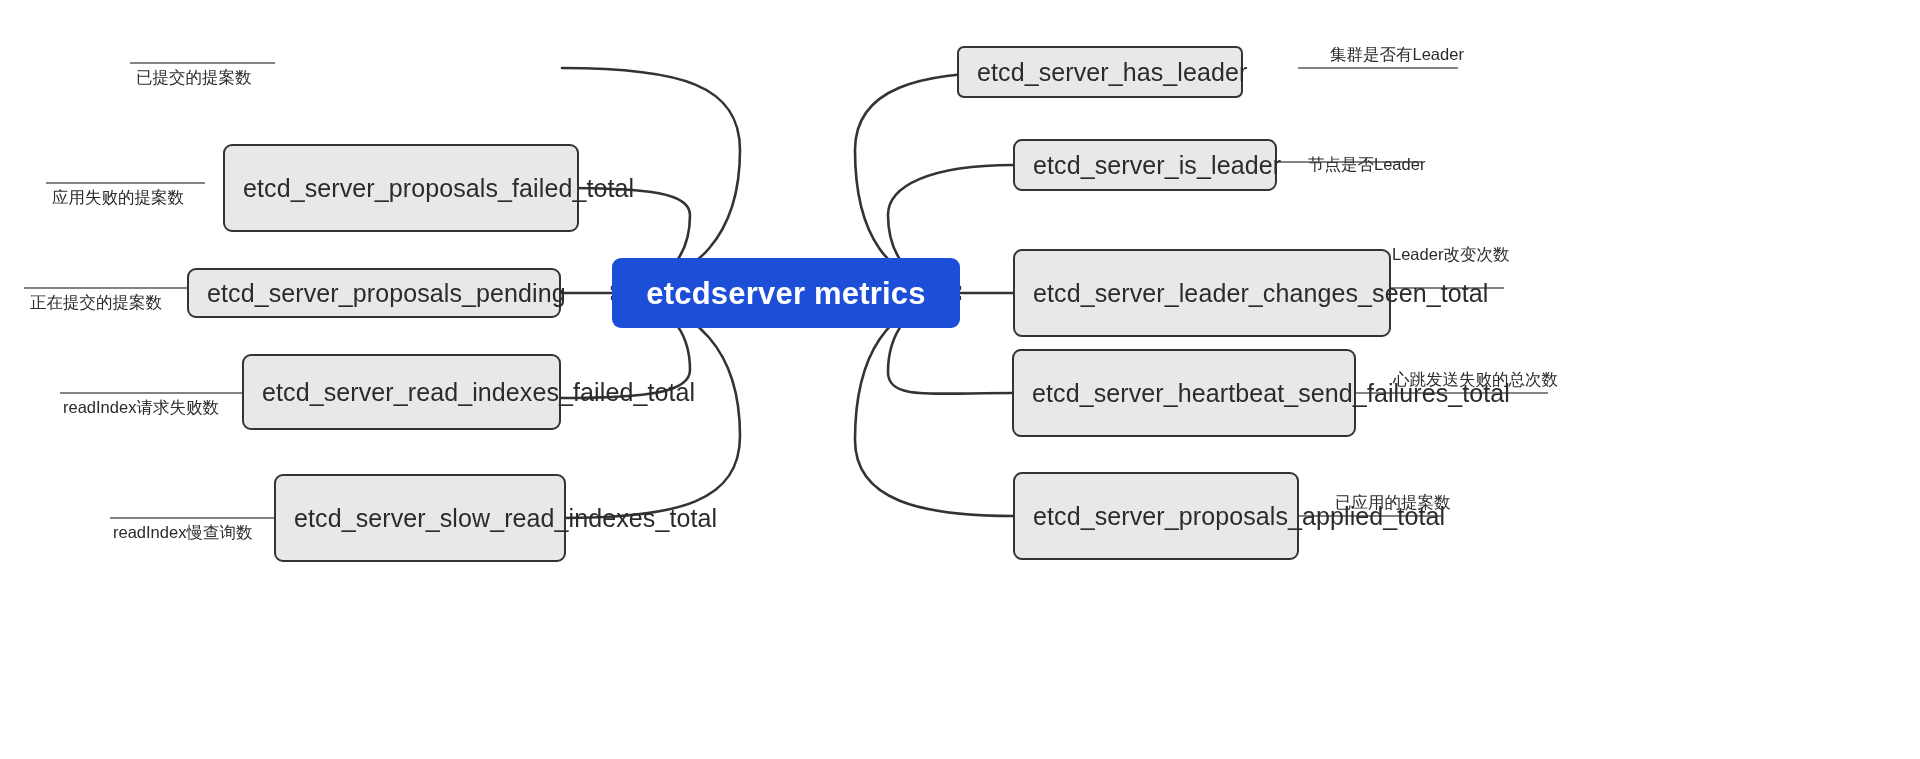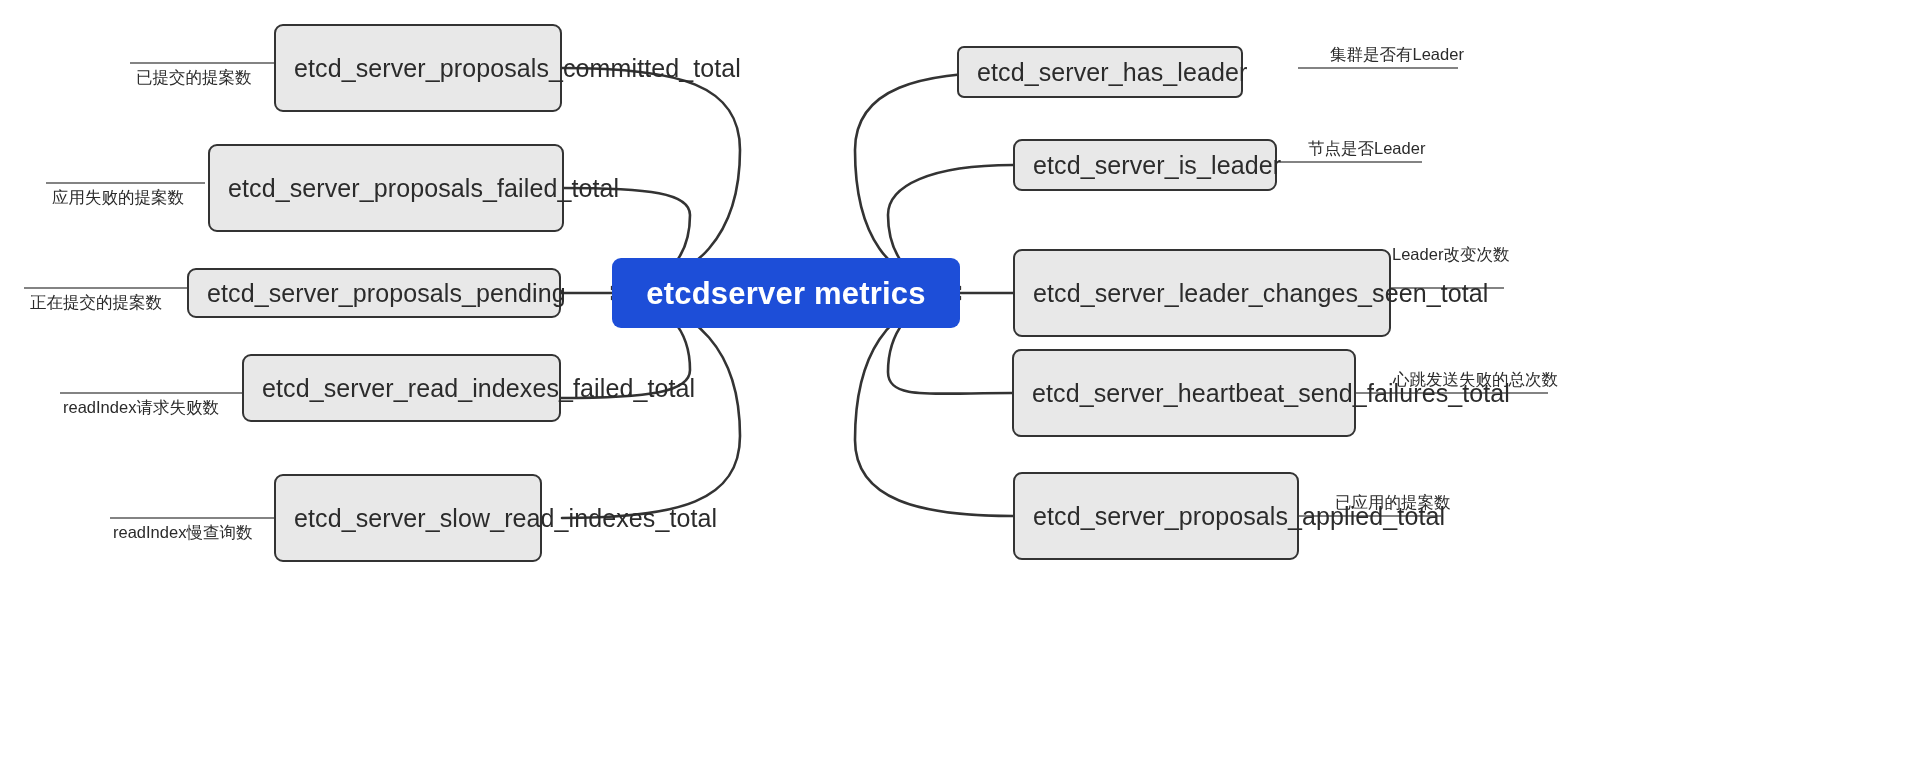--- a/index.html
+++ b/index.html
@@ -52,33 +52,30 @@
       <line x1="1356" y1="288" x2="1504" y2="288"></line>
       <line x1="1356" y1="393" x2="1548" y2="393"></line>
       <line x1="1298" y1="516" x2="1441" y2="516"></line>
     </g>
   </svg>
 
   <div class="node center" style="left:612px;top:258px;width:348px;height:70px;">
     <span>etcdserver metrics</span>
   </div>
 
-  <div class="node" style="left:274px;top:24px;width:288px;height:88px;">
-    <span>etcd_server_proposals_committed_total</span>
-  </div>
-  <div class="node" style="left:208px;top:144px;width:356px;height:88px;">
+  <div class="node" style="left:223px;top:144px;width:356px;height:88px;">
     <span>etcd_server_proposals_failed_total</span>
   </div>
   <div class="node" style="left:187px;top:268px;width:374px;height:50px;">
     <span>etcd_server_proposals_pending</span>
   </div>
-  <div class="node" style="left:242px;top:354px;width:319px;height:68px;">
+  <div class="node" style="left:242px;top:354px;width:319px;height:76px;">
     <span>etcd_server_read_indexes_failed_total</span>
   </div>
-  <div class="node" style="left:274px;top:474px;width:268px;height:88px;">
+  <div class="node" style="left:274px;top:474px;width:292px;height:88px;">
     <span>etcd_server_slow_read_indexes_total</span>
   </div>
 
   <div class="node" style="left:957px;top:46px;width:286px;height:52px;border-radius:7px;">
     <span>etcd_server_has_leader</span>
   </div>
   <div class="node" style="left:1013px;top:139px;width:264px;height:52px;">
     <span>etcd_server_is_leader</span>
   </div>
   <div class="node" style="left:1013px;top:249px;width:378px;height:88px;">
@@ -91,18 +88,18 @@
     <span>etcd_server_proposals_applied_total</span>
   </div>
 
   <div class="ann left" style="left:136px;top:39px;">已提交的提案数</div>
   <div class="ann left" style="left:52px;top:159px;">应用失败的提案数</div>
   <div class="ann left" style="left:30px;top:264px;">正在提交的提案数</div>
   <div class="ann left" style="left:63px;top:369px;">readIndex请求失败数</div>
   <div class="ann left" style="left:113px;top:494px;">readIndex慢查询数</div>
 
   <div class="ann right" style="left:1330px;top:44px;">集群是否有Leader</div>
-  <div class="ann right" style="left:1308px;top:138px;text-align:right;">节点是否Leader</div>
+  <div class="ann right" style="left:1308px;top:154px;text-align:right;">节点是否Leader</div>
   <div class="ann right" style="left:1392px;top:244px;">Leader改变次数</div>
   <div class="ann right" style="left:1393px;top:369px;">心跳发送失败的总次数</div>
   <div class="ann right" style="left:1335px;top:492px;">已应用的提案数</div>
 
 </div>
 
 </body></html>

